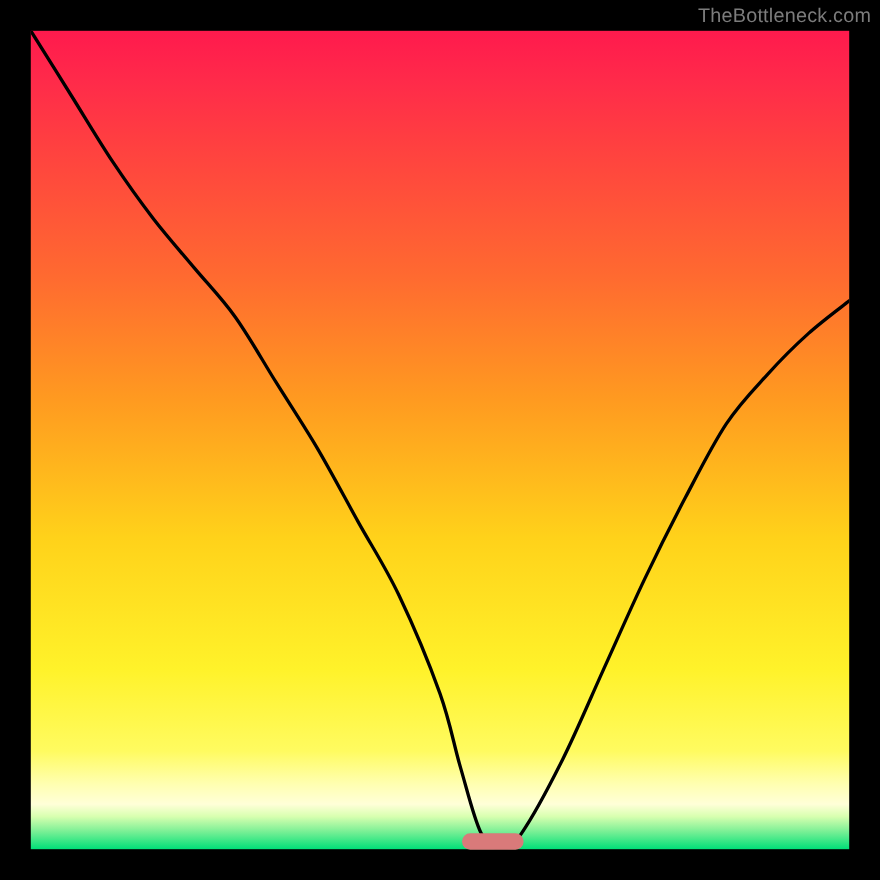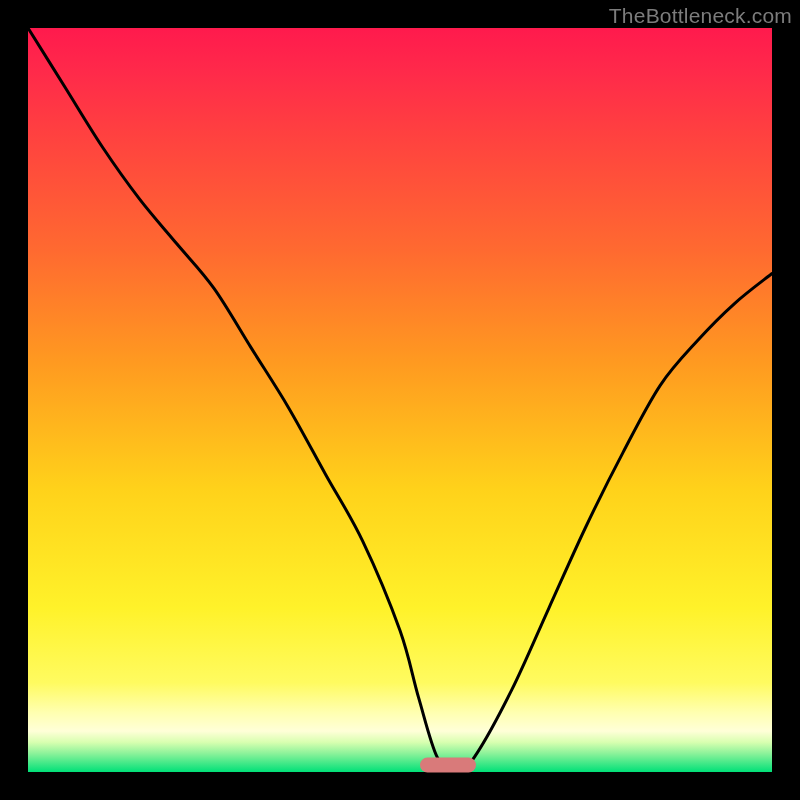--- a/index.html
+++ b/index.html
@@ -41,21 +41,21 @@
       #d8ffb0 96%,
       #8cf29a 97.5%,
       #00e078 100%
     );
   }
   .watermark {
     position: absolute;
     top: 4px;
     right: 8px;
     color: #7c7c7c;
-    font-size: 21px;
+    font-size: 18px;
     font-weight: 500;
     letter-spacing: 0.2px;
   }
   svg.curve {
     position: absolute;
     left: 0;
     top: 0;
     width: 744px;
     height: 744px;
   }

